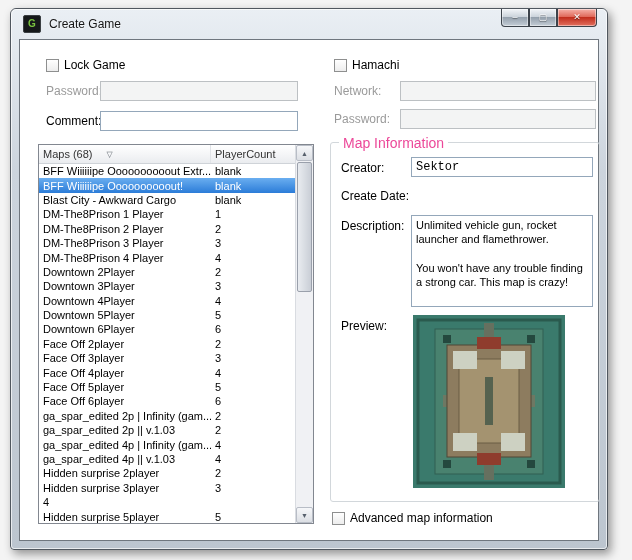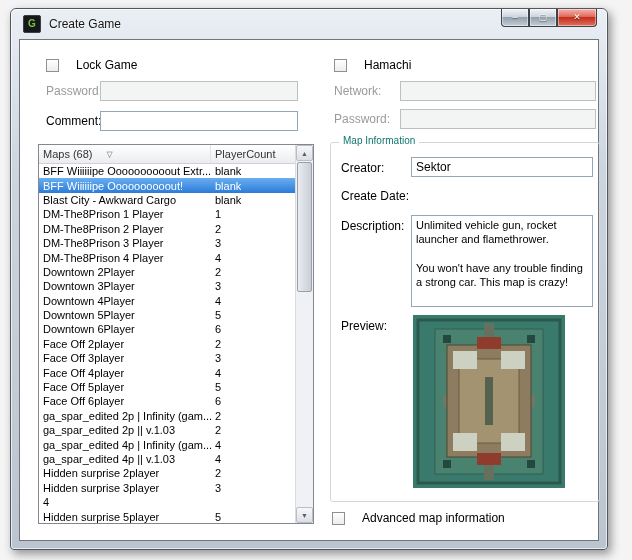--- a/index.html
+++ b/index.html
@@ -58,21 +58,21 @@
   .lbl { position:absolute; font-size:12px; color:#000; white-space:nowrap; }
   .lbl.disabled { color:#9a9a9a; }
   .textbox {
     position:absolute; height:20px; box-sizing:border-box;
     border:1px solid #94a7ba; background:#fff;
     font-family:inherit; font-size:12px; padding:1px 4px; color:#000;
     outline:none;
   }
   .textbox.disabled { background:#f3f4f4; border-color:#bcc0c3; }
   .checkbox {
-    position:absolute; display:flex; align-items:center; gap:17px;
+    position:absolute; display:flex; align-items:center; gap:5px;
     font-size:12px; color:#000; cursor:default;
   }
   .cb-box {
     width:13px; height:13px; box-sizing:border-box;
     border:1px solid #8e8f8f; background:linear-gradient(#ffffff,#ededed);
     flex:none;
   }
   
   .listview {
     position:absolute; left:18px; top:104px; width:276px; height:380px;
@@ -119,27 +119,27 @@
     background:linear-gradient(90deg,#e9ecf0,#c9ced6);
     border:1px solid #9aa0ab; border-radius:2px;
   }
   
   .groupbox {
     position:absolute; left:310px; top:102px; width:268px; height:358px;
     border:1px solid #d2d7db; border-radius:3px;
   }
   .gb-title {
     position:absolute; top:-8px; left:8px; background:#fff; padding:0 4px;
-    font-size:10px; color:#0f766e; white-space:nowrap;
+    font-size:14px; color:#ec4899; white-space:nowrap;
   }
   .glbl { position:absolute; font-size:12px; color:#000; white-space:nowrap; }
   .gtext {
     position:absolute; height:20px; box-sizing:border-box;
     border:1px solid #94a7ba; background:#fff;
-    font-family:Liberation Sans, sans-serif; font-size:12px; padding:1px 4px; color:#000; outline:none;
+    font-family:Liberation Mono, monospace; font-size:12px; padding:1px 4px; color:#000; outline:none;
   }
   .desc {
     position:absolute; box-sizing:border-box; resize:none; overflow:hidden;
     border:1px solid #94a7ba; background:#fff; outline:none;
     font-family:"Liberation Sans", sans-serif; font-size:11px; line-height:1.3;
     padding:2px 4px; color:#000; white-space:pre-wrap;
   }
   .preview { position:absolute; display:block; }
 </style>
 </head>

